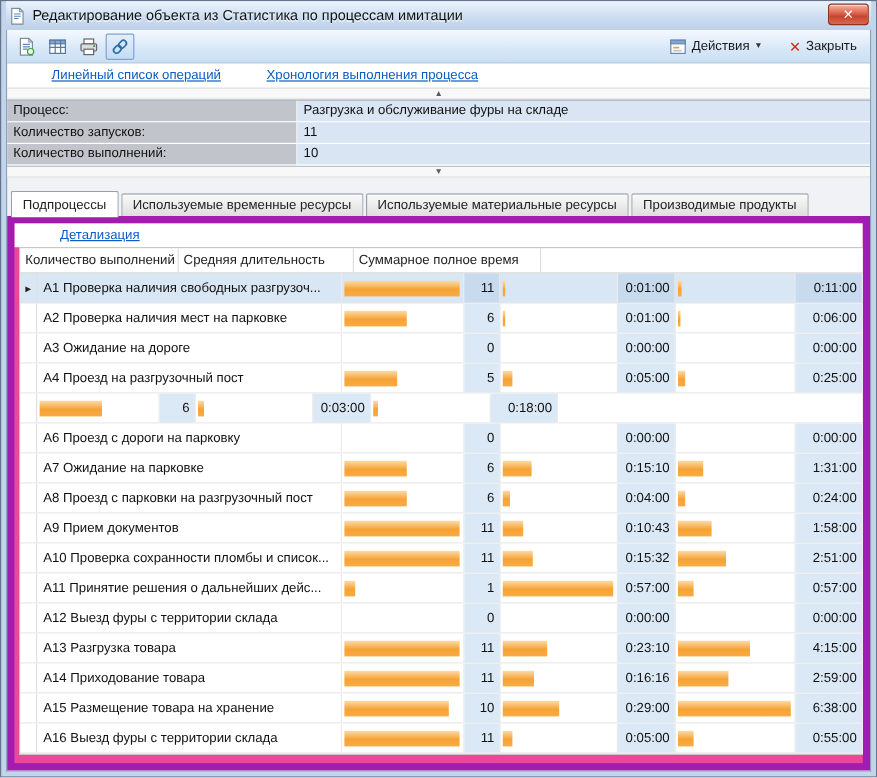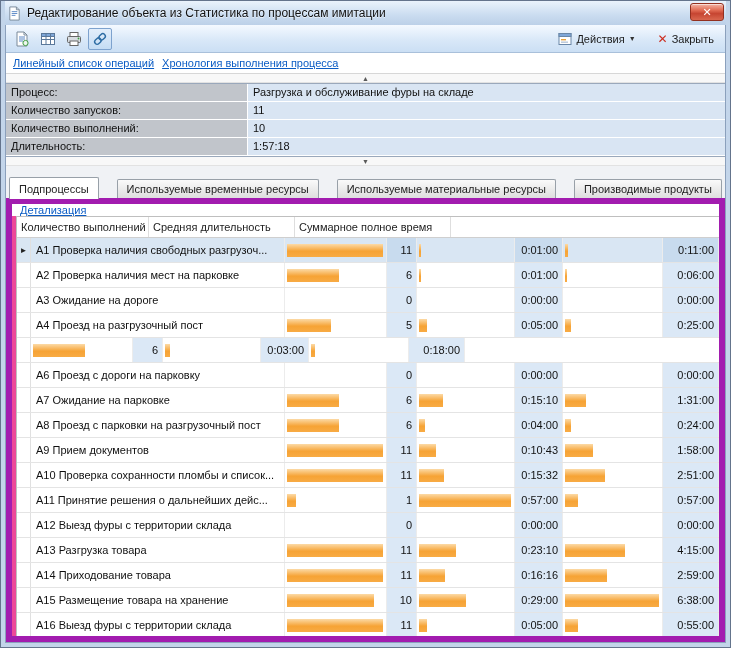--- a/index.html
+++ b/index.html
@@ -33,39 +33,39 @@
   .tbtn.pressed { background:linear-gradient(#e3eefb,#c4dcf4); border-color:#7da2ce; }
   .tb-right { display:flex; align-items:flex-start; gap:8px; }
   .tb-action { display:flex; align-items:center; gap:4px; font-size:11px; color:#1a1a1a;
     padding:2px 6px; border:1px solid transparent; border-radius:2px; cursor:pointer; }
   .caret { font-size:7px; color:#333; }
   .red-x { color:#cc2a1d; font-weight:bold; font-size:12px; }
 
   
   .links-row { height:21px; background:#fff; border-bottom:1px solid #d7d7d7;
     display:flex; align-items:center; gap:8px; padding:0 7px; }
-  .links-row a, .detail-row a { color:#0b5cc4; font-size:11px; text-decoration:underline; cursor:pointer; }
+  .links-row a, .detail-row a { color:#0b5cc4; font-size:11px; text-decoration:underline; cursor:pointer;margin-left:30px; }
 
   
   .splitter { height:9px; background:#f8f8f8; border-bottom:1px solid #e2e2e2;
     display:flex; align-items:center; justify-content:center; color:#5a5a5a;
     font-size:7px; line-height:7px; cursor:pointer; }
 
   
   .props { border-top:1px solid #9aa8bb; border-bottom:1px solid #9aa8bb; }
   .prop-row { display:flex; height:18px; }
   .prop-label { width:242px; background:#c1c5cb; border-right:1px solid #fff;
     border-bottom:1px solid #fff; font-size:11px; color:#111; padding:2px 5px; white-space:nowrap; }
   .prop-value { flex:1; background:#d9e5f3; border-bottom:1px solid #fff;
     font-size:11px; color:#111; padding:2px 5px; white-space:nowrap; overflow:hidden; }
 
   .spacer { height:10px; }
 
   
-  .tabstrip { height:22px; display:flex; align-items:flex-end; padding-left:3px; position:relative; z-index:3;gap:16px; }
+  .tabstrip { height:22px; display:flex; align-items:flex-end; padding-left:3px; position:relative; z-index:3; }
   .tab { height:19px; display:flex; align-items:center; padding:0 9px; font-size:11px; color:#222;
     background:linear-gradient(#fafafa,#dedede); border:1px solid #98a0a8; border-bottom:none;
     border-radius:2px 2px 0 0; margin-right:2px; cursor:pointer; white-space:nowrap; }
   .tab.active { height:22px; background:#fff; margin-bottom:-1px; position:relative; z-index:4; }
 
   
   .tabpage { flex:1; background:#ec4899; border:6px solid #a21caf; position:relative; z-index:2;
     display:flex; flex-direction:column; overflow:hidden; }
   .detail-row { height:20px; display:flex; align-items:center; padding:0 8px; background:#fff; }
 
@@ -186,24 +186,20 @@
        <div class="prop-value">Разгрузка и обслуживание фуры на складе</div>
      </div>
         <div class="prop-row">
        <div class="prop-label">Количество запусков:</div>
        <div class="prop-value">11</div>
      </div>
         <div class="prop-row">
        <div class="prop-label">Количество выполнений:</div>
        <div class="prop-value">10</div>
      </div>
-        <div class="prop-row">
-       <div class="prop-label">Длительность:</div>
-       <div class="prop-value">1:57:18</div>
-     </div>
       </div>
 
     <div class="splitter">
         <span>▼</span>
       </div>
 
     <div class="spacer"></div>
 
     <div class="tabstrip">
         <div class="tab active">Подпроцессы</div>

